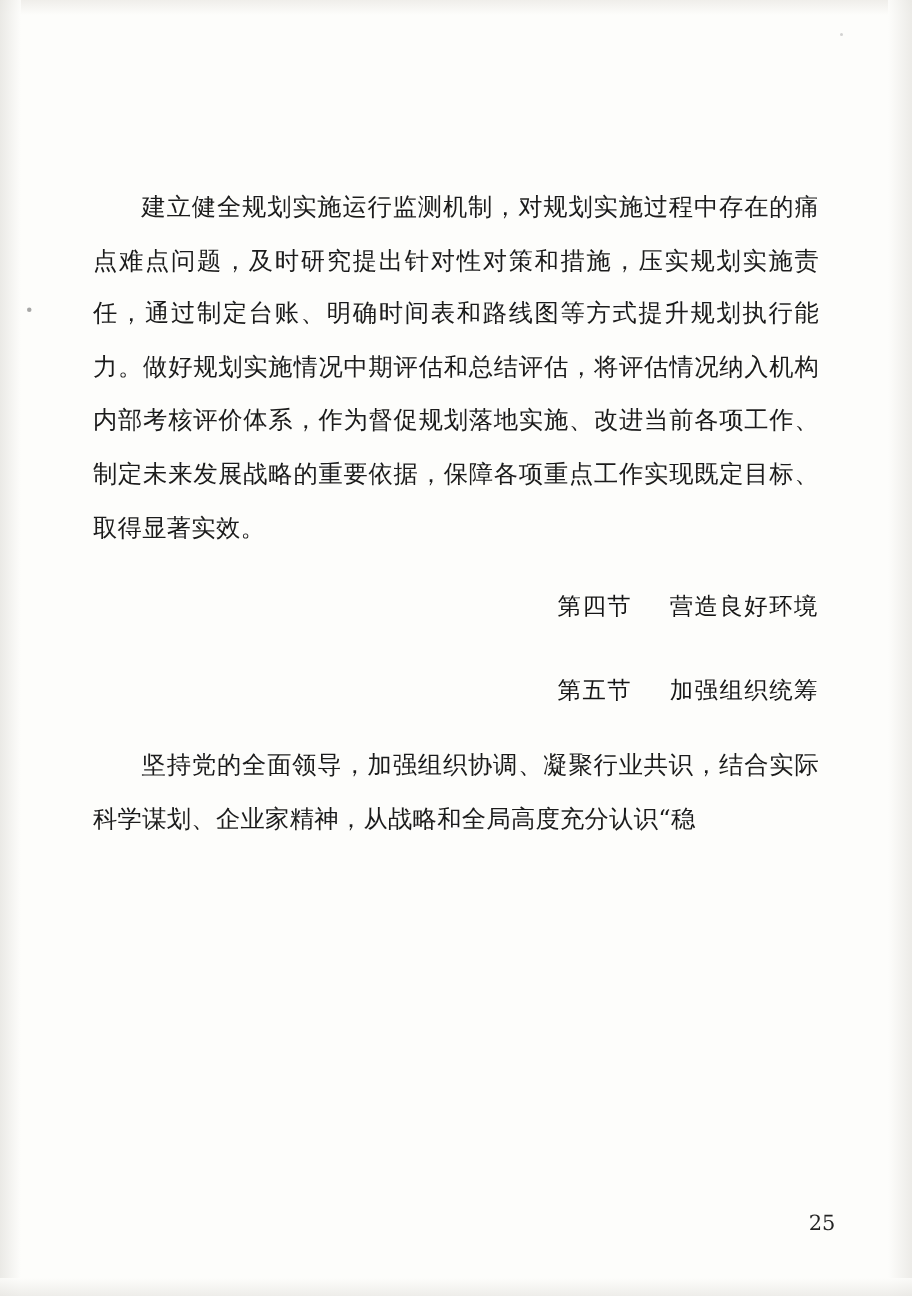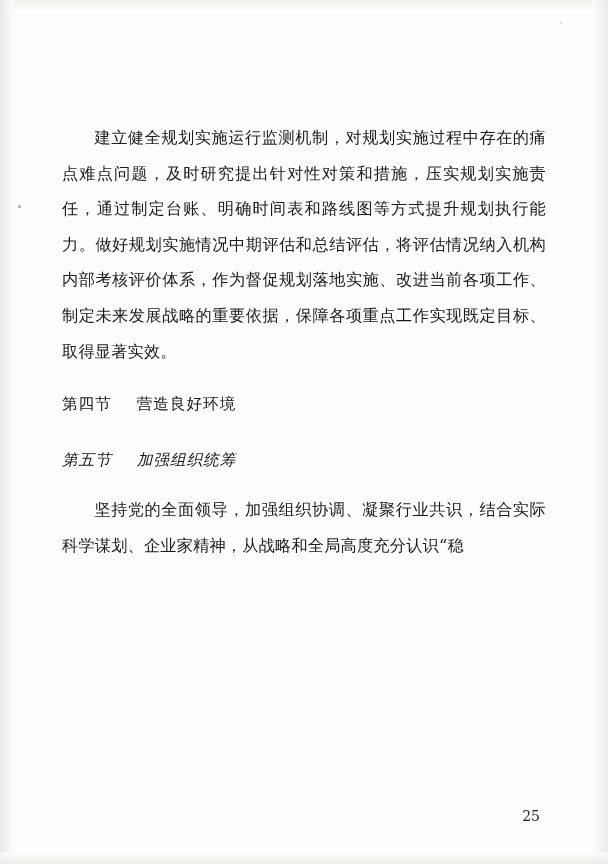--- a/index.html
+++ b/index.html
@@ -64,35 +64,34 @@
     text-justify: inter-ideograph;
     letter-spacing: 0.2px;
     margin: 0 0 0 0;
     text-indent: 2em;
     font-family: "DejaVu Serif", serif;
   }
   .section-heading {
     font-size: 15.6px;
     line-height: 35.6px;
     color: #151515;
-    text-align: left;
+    text-align: right;
     margin: 18px 0 14px 0;
     letter-spacing: 1px;
   }
   .heading-gap {
     display: inline-block;
     width: 1.6em;
   }
   .gap-before {
     margin-top: 20px;
-    font-style: italic;
   }
   .page-number {
     position: absolute;
-    right: 68px;
+    right: 51px;
     bottom: 40px;
     font-size: 14px;
     color: #232323;
     font-family: "DejaVu Serif", serif;
   }
   .ink-mark {
     position: absolute;
     left: 18px;
     top: 205px;
     width: 3px;

